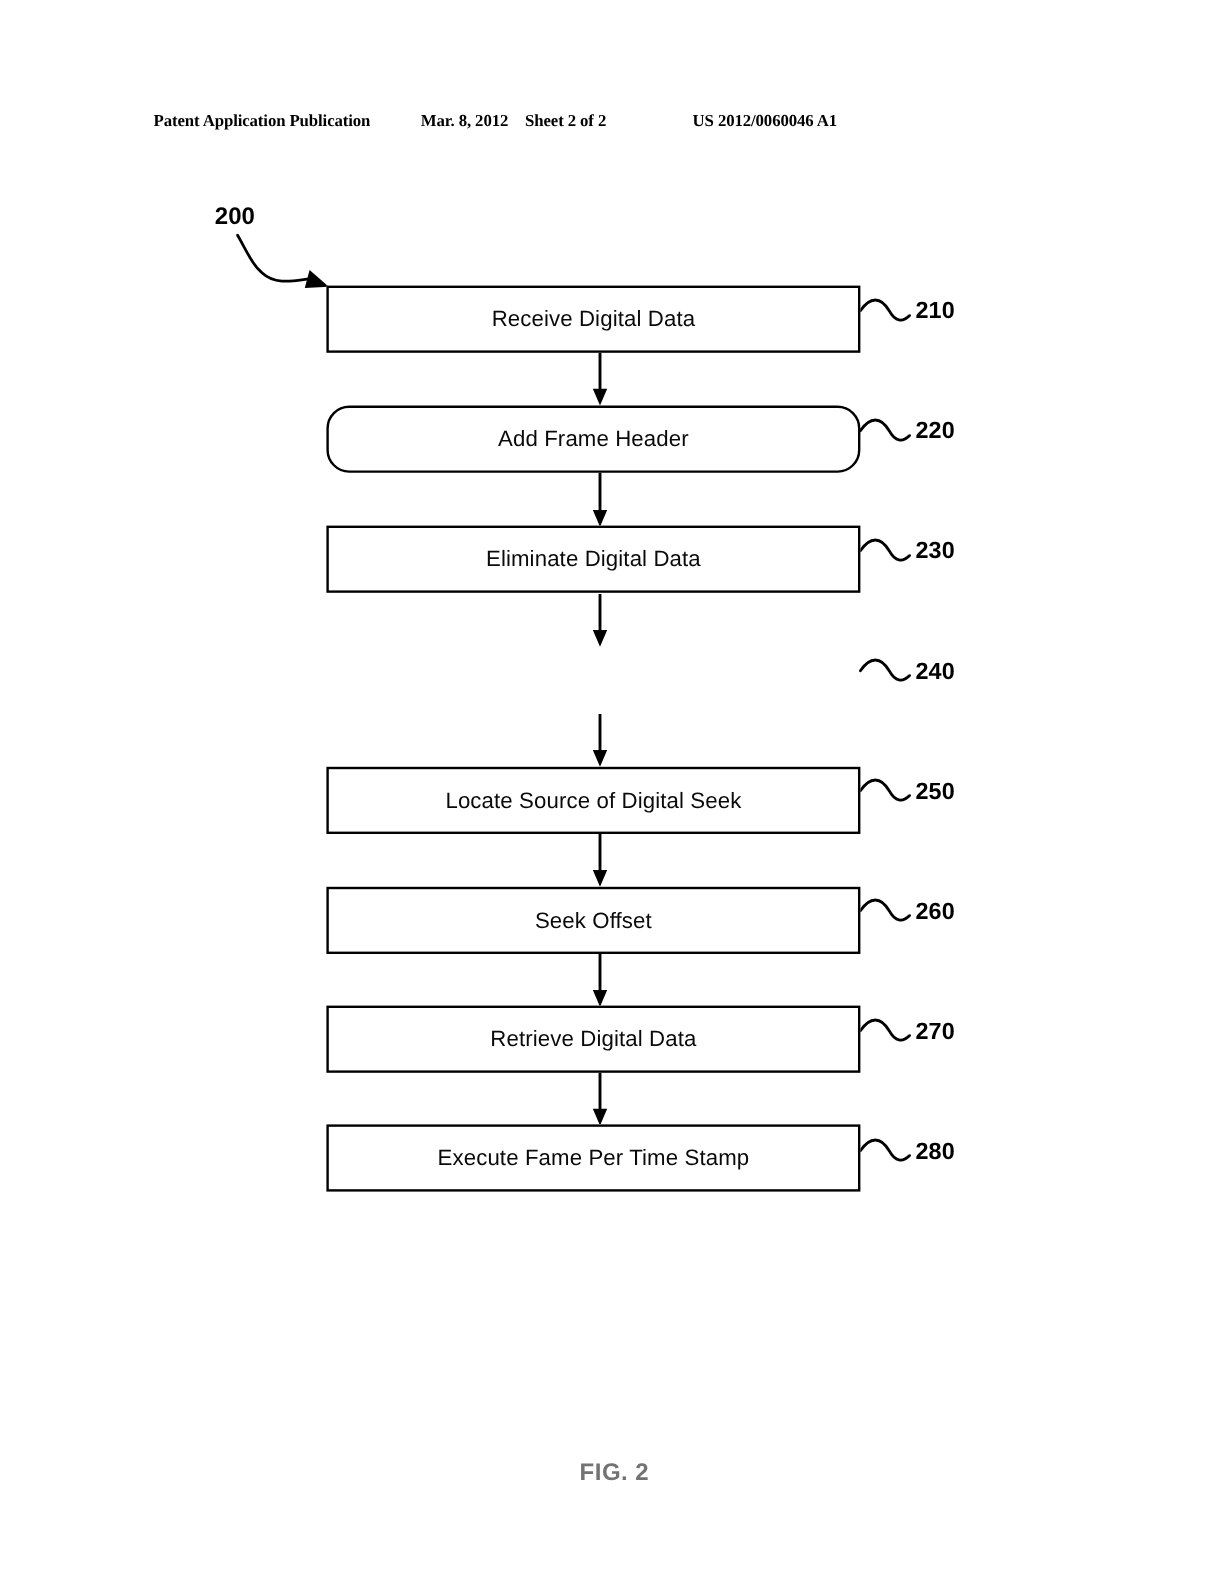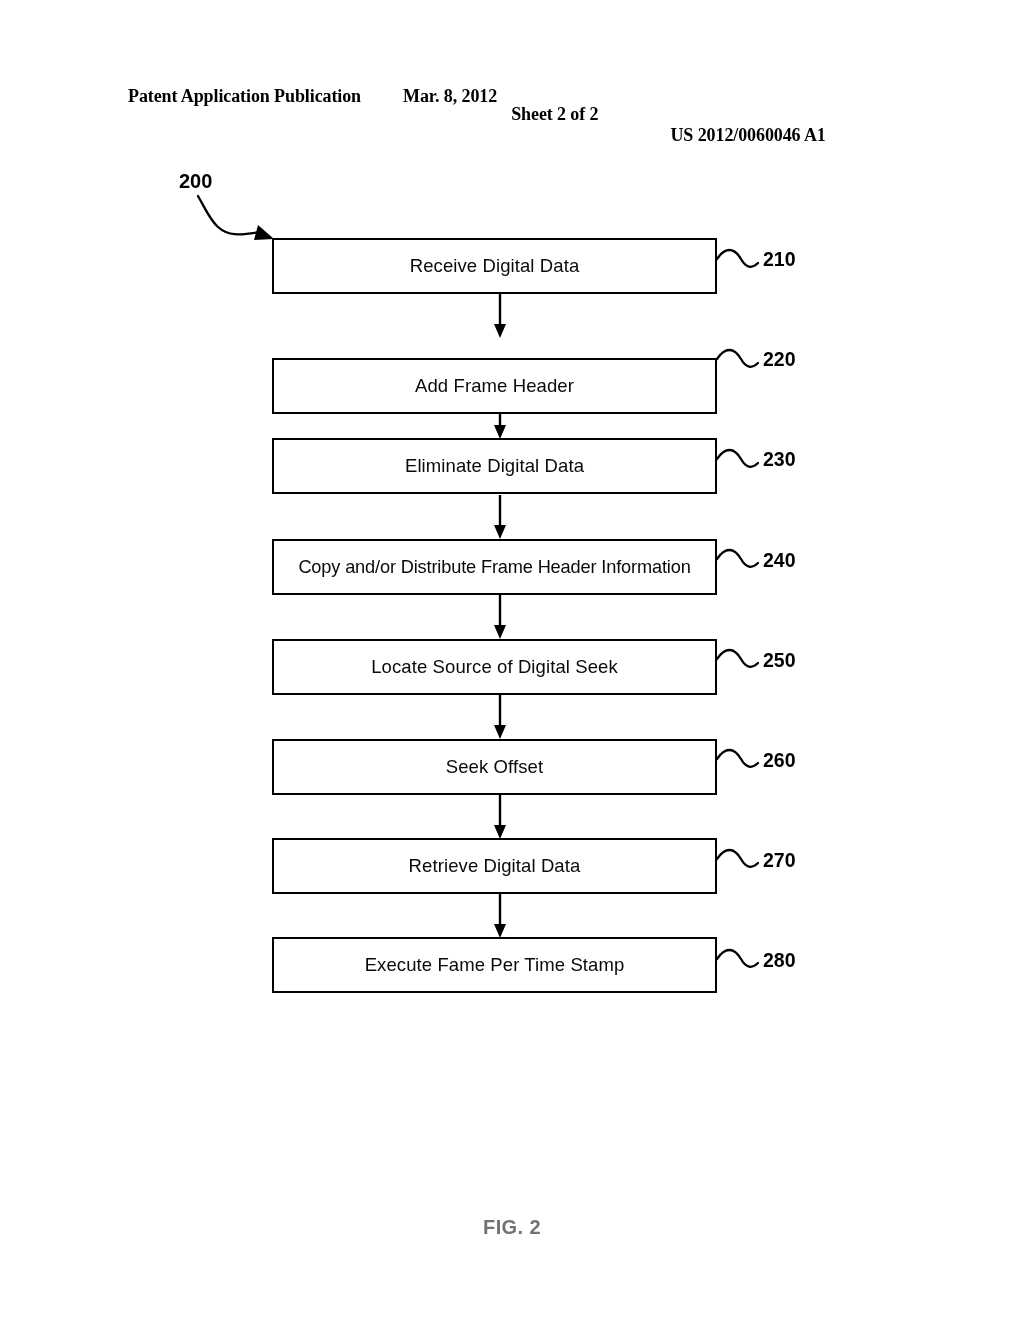--- a/index.html
+++ b/index.html
@@ -19,25 +19,25 @@
 
   
   .sheet-header {
     position: absolute;
     top: 86px;
     left: 128px;
     width: 768px;
     height: 24px;
     font-family: "Liberation Serif", serif;
     font-weight: bold;
-    font-size: 18px;
+    font-size: 14px;
     letter-spacing: -0.1px;
     white-space: nowrap;
     display: flex;
-    align-items: flex-start;
+    align-items: flex-end;
   }
   .hdr-pub   { flex: 0 0 auto; }
   .hdr-date  { flex: 0 0 auto; margin-left: 42px; }
   .hdr-sheet { flex: 0 0 auto; margin-left: 14px; margin-top: 18px; }
   .hdr-num   { flex: 0 0 auto; margin-left: 72px; margin-top: 39px; }
 
   
   .figure {
     position: absolute;
     top: 0;
@@ -187,33 +187,30 @@
     </g>
   </svg>
 
   <div class="callout-200">200</div>
 
   <div class="flow-box" style="top:238px;">
     <span class="flow-box-label">Receive Digital Data</span>
   </div>
   <div class="ref-num" style="top:250px;">210</div>
 
-  <div class="flow-box" style="top:358px;">
+  <div class="flow-box" style="top:338px;border-radius:19px;">
     <span class="flow-box-label">Add Frame Header</span>
   </div>
   <div class="ref-num" style="top:350px;">220</div>
 
   <div class="flow-box" style="top:438px;">
     <span class="flow-box-label">Eliminate Digital Data</span>
   </div>
   <div class="ref-num" style="top:450px;">230</div>
 
-  <div class="flow-box wide" style="top:539px;">
-    <span class="flow-box-label">Copy and/or Distribute Frame Header Information</span>
-  </div>
   <div class="ref-num" style="top:551px;">240</div>
 
   <div class="flow-box" style="top:639px;">
     <span class="flow-box-label">Locate Source of Digital Seek</span>
   </div>
   <div class="ref-num" style="top:651px;">250</div>
 
   <div class="flow-box" style="top:739px;">
     <span class="flow-box-label">Seek Offset</span>
   </div>

